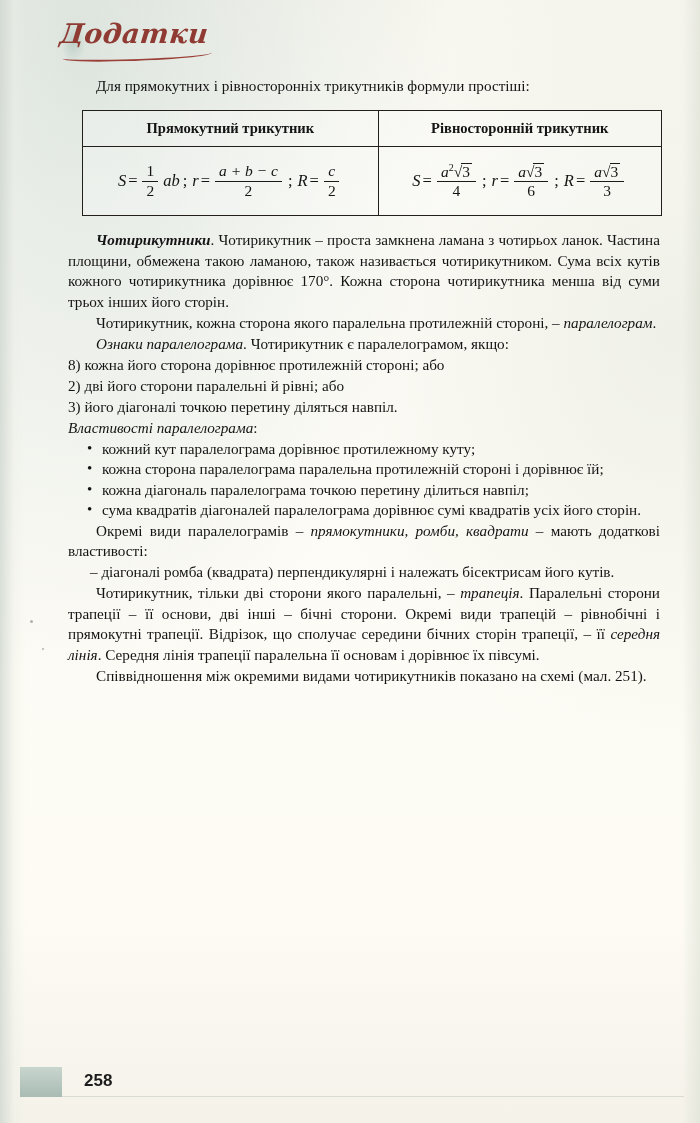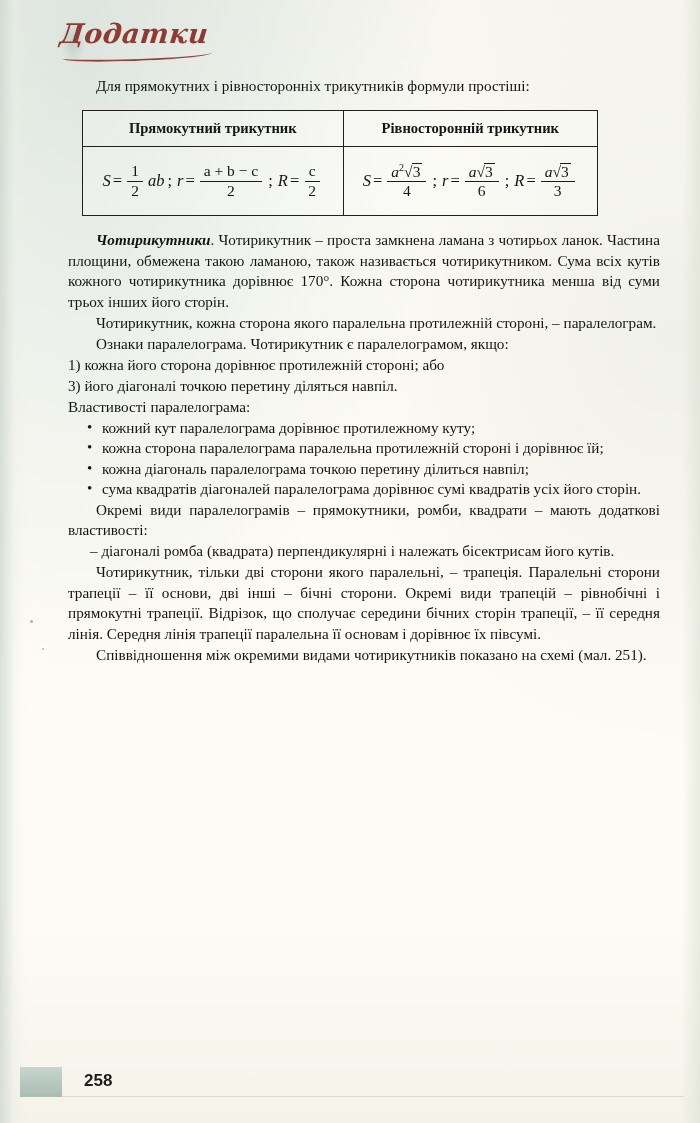--- a/index.html
+++ b/index.html
@@ -82,27 +82,27 @@
     font-size: 15.2px;
     line-height: 20.5px;
     text-align: justify;
   }
   p {
     margin: 0 0 0.5px 0;
   }
   .indent {
     text-indent: 28px;
   }
-  .it { }
+  .it { font-style: italic; }
   .bi { font-style: italic; font-weight: bold; }
 
   
   .tbl-wrap {
     margin: 13px 0 14px 14px;
-    width: 516px;
+    width: 580px;
   }
   table.formulas {
     border-collapse: collapse;
     width: 100%;
     background: rgba(255,255,255,0.25);
   }
   table.formulas th, table.formulas td {
     border: 1.6px solid #23201c;
     text-align: center;
     vertical-align: middle;
@@ -306,21 +306,22 @@
       </tbody>
         </table>
     </div>
 
     <p class="indent"><span class="bi">Чотирикутники</span><span>. Чотирикутник – проста замкнена ламана з чотирьох ланок. Частина площини, обмежена такою ламаною, також називається чотирикутником. Сума всіх кутів кожного чотирикутника дорівнює 170°. Кожна сторона чотирикутника менша від суми трьох інших його сторін.</span></p>
 
     <p class="indent"><span>Чотирикутник, кожна сторона якого паралельна протилежній стороні, – </span><span class="it">паралелограм</span><span>.</span></p>
 
     <p class="indent"><span class="it">Ознаки паралелограма</span><span>. Чотирикутник є паралелограмом, якщо:</span></p>
 
-    <p>1) кожна його сторона дорівнює протилежній стороні; або</p>
+    <p>8) кожна його сторона дорівнює протилежній стороні; або</p>
+    <p>2) дві його сторони паралельні й рівні; або</p>
     <p>3) його діагоналі точкою перетину діляться навпіл.</p>
 
     <p><span class="it">Властивості паралелограма</span><span>:</span></p>
 
     <ul class="bullets">
       <li>кожний кут паралелограма дорівнює протилежному куту;</li>
       <li>кожна сторона паралелограма паралельна протилежній стороні і дорівнює їй;</li>
       <li>кожна діагональ паралелограма точкою перетину ділиться навпіл;</li>
       <li>сума квадратів діагоналей паралелограма дорівнює сумі квадратів усіх його сторін.</li>
     </ul>

